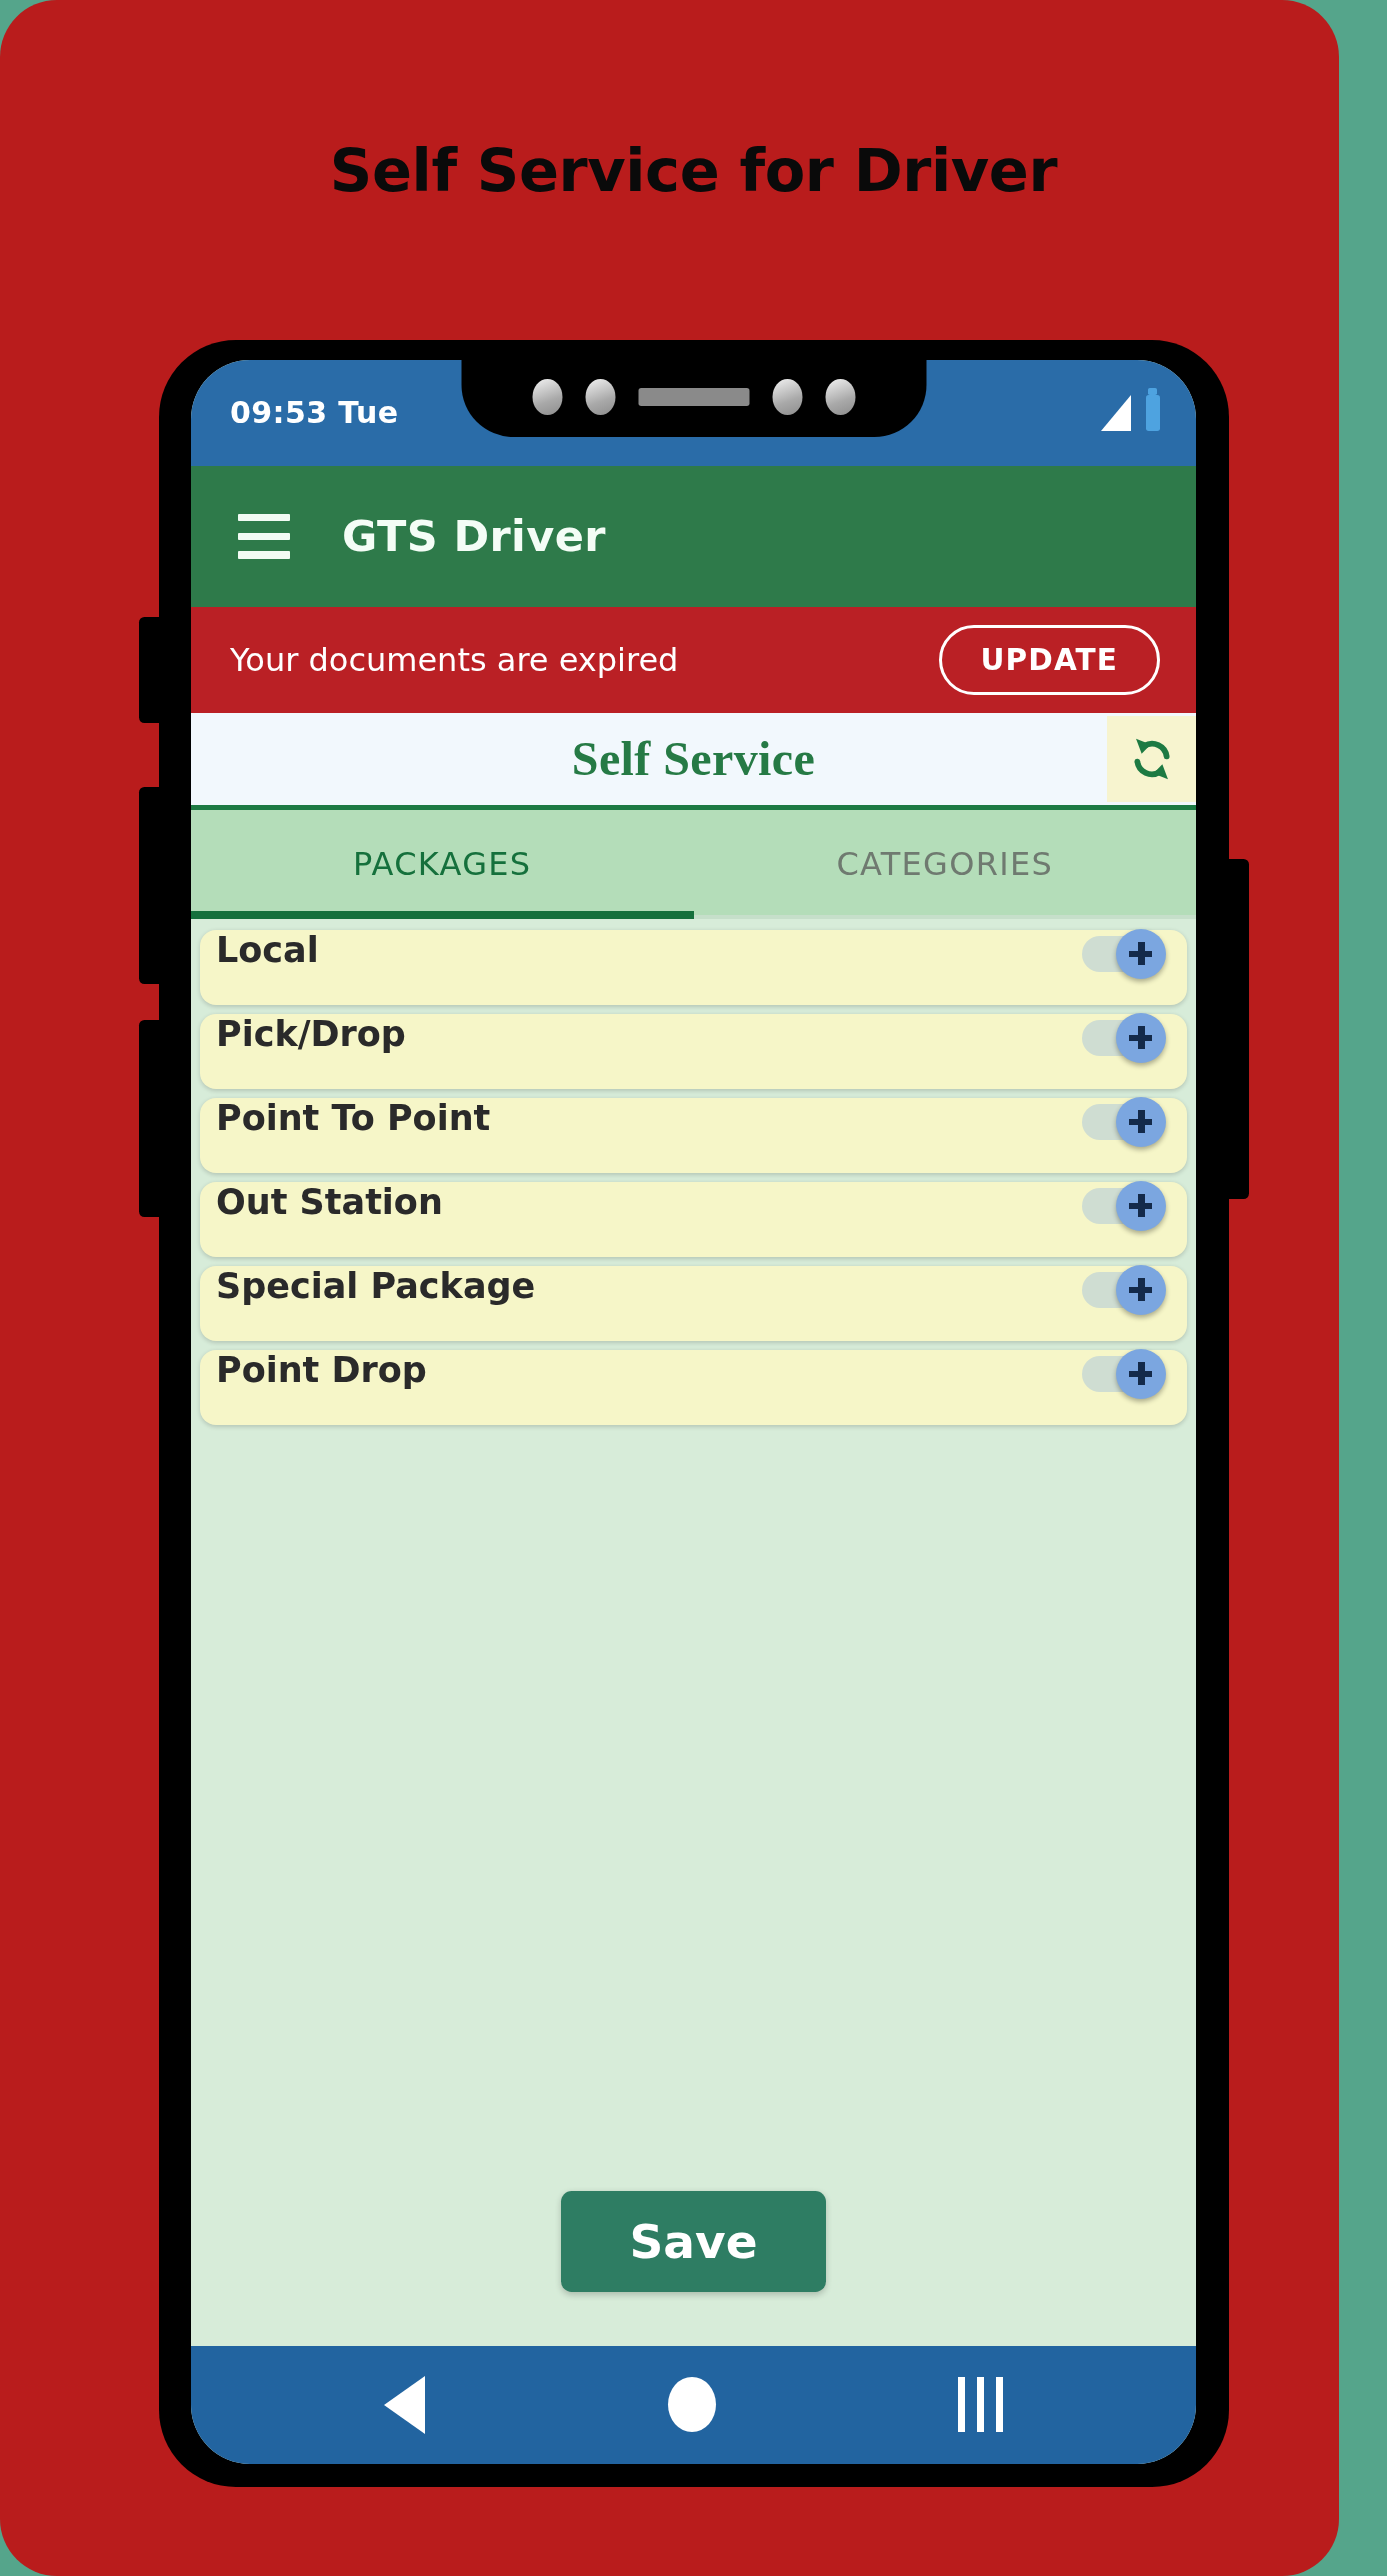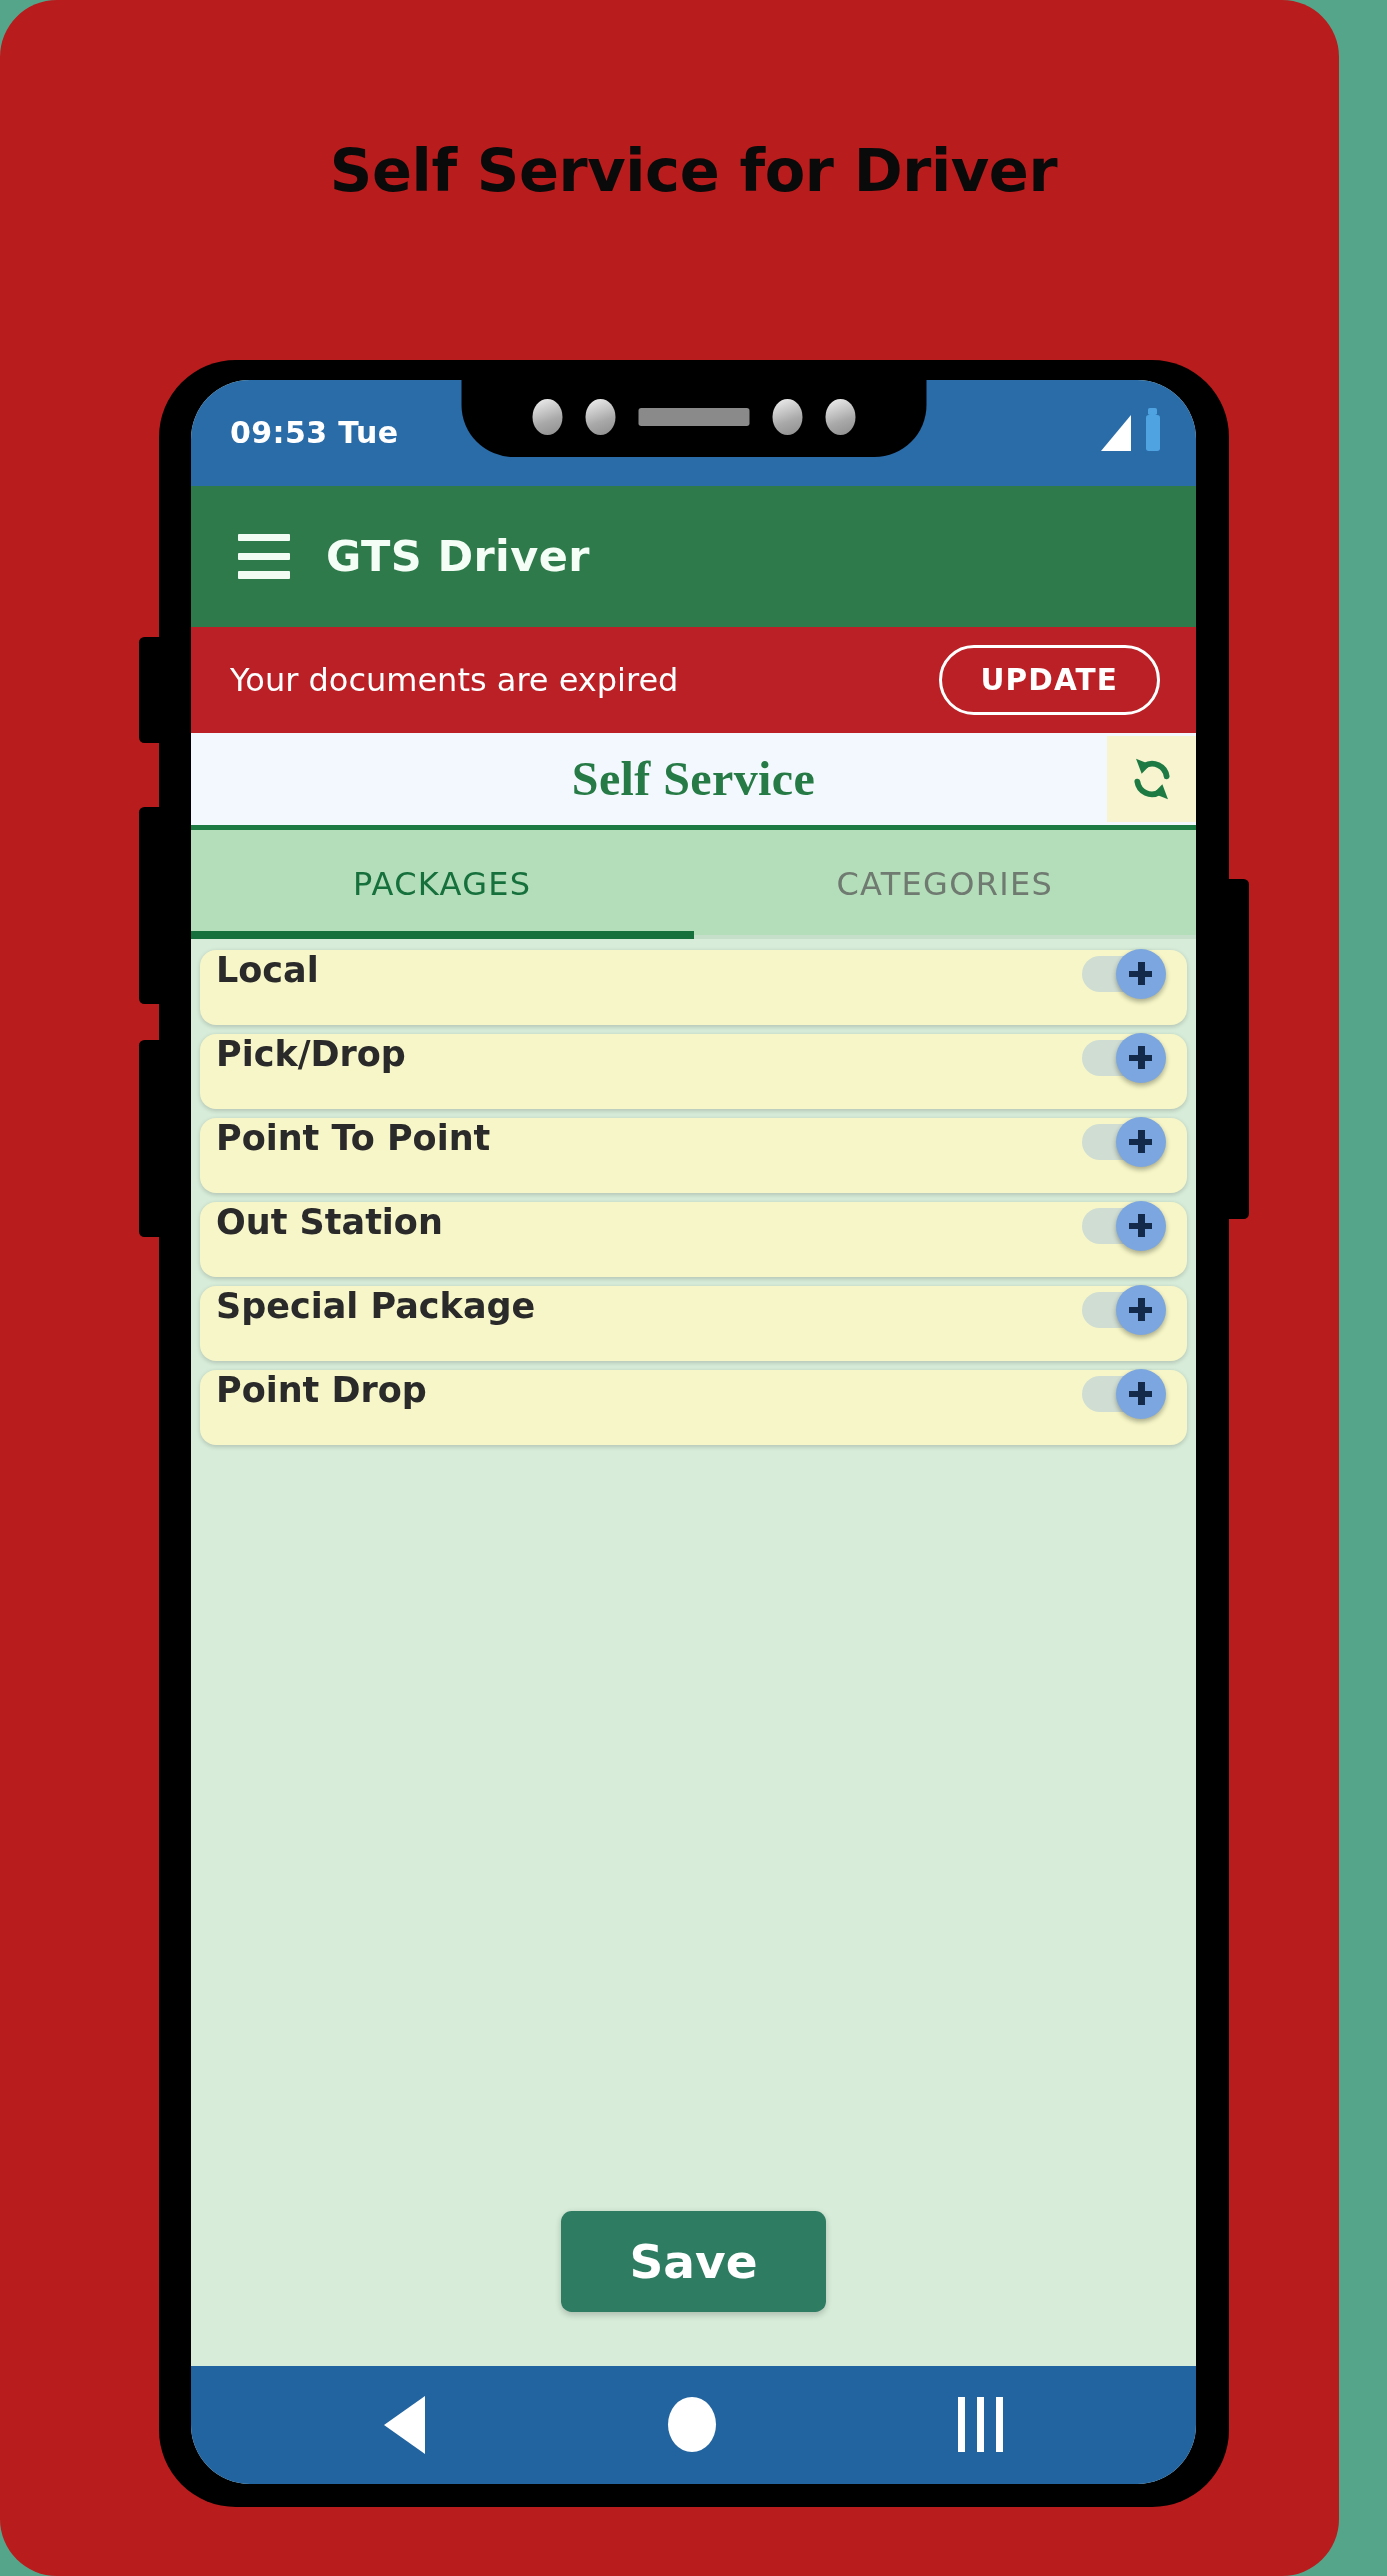--- a/index.html
+++ b/index.html
@@ -23,21 +23,21 @@
     text-align: center;
     font-size: 59px;
     font-weight: 700;
     color: #0a0a0a;
     letter-spacing: -0.4px;
     font-family: "DejaVu Sans", sans-serif;
   }
   
   .phone {
     position: absolute;
-    left: 159px; top: 360px;
+    left: 159px; top: 340px;
     width: 1070px; height: 2147px;
     background: #000;
     border-radius: 77px;
     overflow: visible;
   }
   .side-btn { position: absolute; background: #000; }
   .btn-left-1 { left: -19.7px; top: 277px; width: 23px; height: 106px; border-radius: 5.4px 0 0 5.4px; }
   .btn-left-2 { left: -19.7px; top: 447px; width: 23px; height: 197px; border-radius: 5.4px 0 0 5.4px; }
   .btn-left-3 { left: -19.7px; top: 680px; width: 23px; height: 197px; border-radius: 5.4px 0 0 5.4px; }
   .btn-right-1 { right: -19.7px; top: 519px; width: 23px; height: 340px; border-radius: 0 5.4px 5.4px 0; }
@@ -106,21 +106,21 @@
   .batt::before {
     content:""; position:absolute; top:-6.3px; left:2.7px;
     width:9px; height:6.3px; background:#4ea3e0; border-radius:1.8px;
   }
   
   .appbar {
     flex: 0 0 141px;
     background: #2e7a4a;
     display: flex; align-items: center;
     padding-left: 47px;
-    gap: 36px;
+    gap: 52px;
   }
   .hamburger { width: 52px; display: flex; flex-direction: column; gap: 11.6px; cursor: pointer; }
   .hamburger span { display:block; height: 7.2px; background: #f2fbf4; border-radius: 0.9px; }
   .appbar-title {
     color: #f4fdf6;
     font-size: 43px;
     font-weight: 600;
     letter-spacing: 0.4px;
     font-family: "DejaVu Sans", sans-serif;
   }

